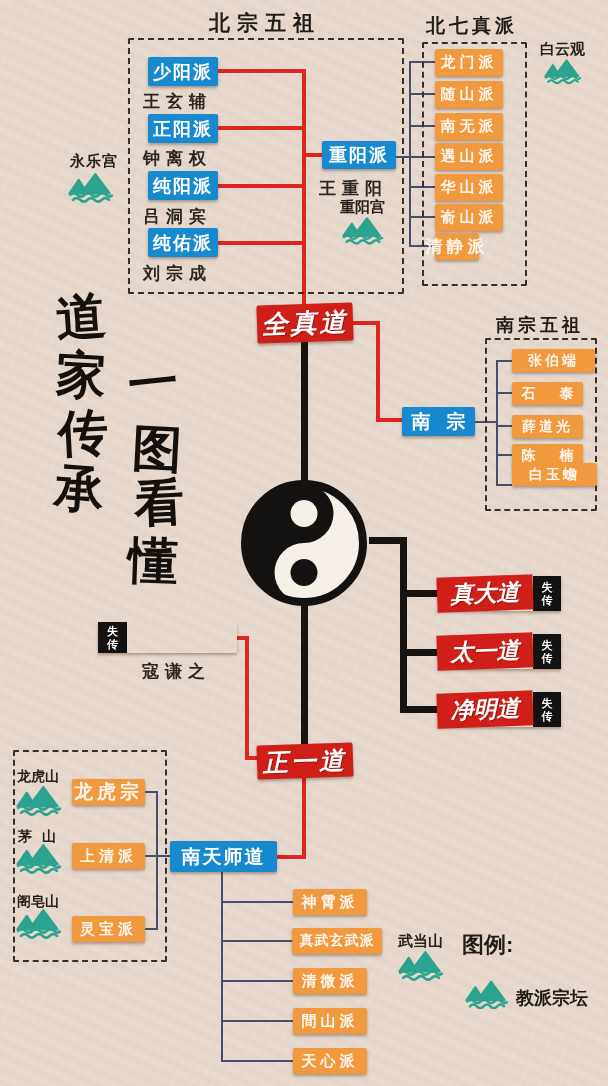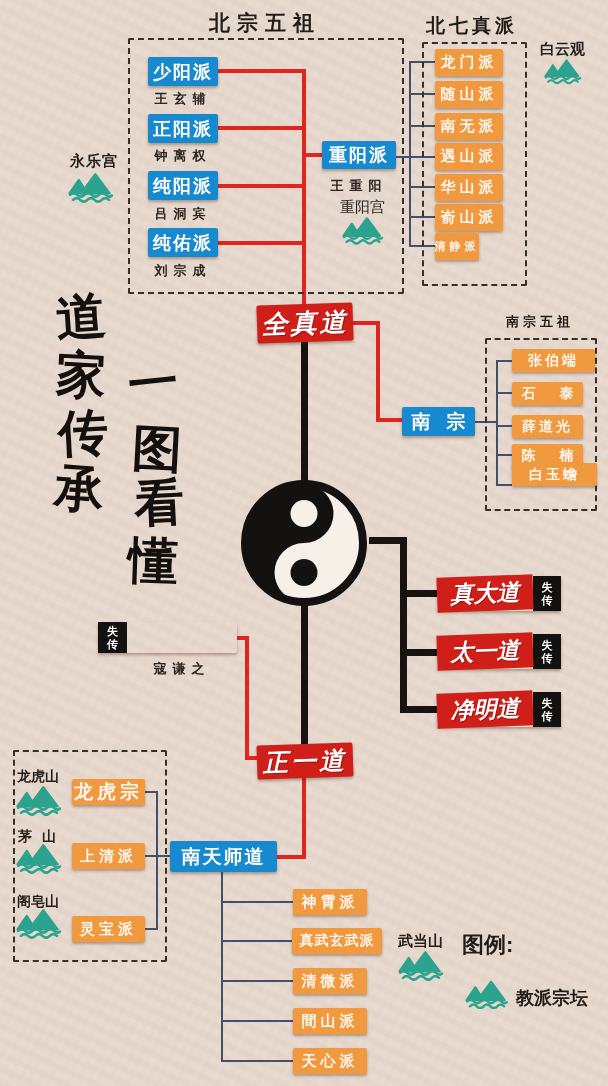--- a/index.html
+++ b/index.html
@@ -18,22 +18,22 @@
   .dashed{position:absolute;border:2px dashed #35302a;border-radius:2px;}
   .sect-title{position:absolute;color:#201c18;font-weight:bold;text-align:center;white-space:nowrap;}
   .box{position:absolute;display:flex;align-items:center;justify-content:center;
        color:#fff;font-weight:bold;white-space:nowrap;border-radius:2px;
        box-shadow:0 2px 3px rgba(60,30,10,.35);}
   .blue{background:#1789ce;}
   .orange{background:#f0993f;color:#fdf6ee;}
   .redbox{background:#cf1f18;}
   .brush{font-family:"DejaVu Serif", serif;font-style:italic;transform:rotate(-2deg);
          text-shadow:1px 1px 0 rgba(80,0,0,.4);}
-  .founder{position:absolute;color:#2a2520;font-weight:bold;font-size:13px;
-           letter-spacing:6px;text-align:center;white-space:nowrap;}
+  .founder{position:absolute;color:#2a2520;font-weight:bold;font-size:17px;
+           letter-spacing:6px;text-align:left;white-space:nowrap;}
   .sitelabel{position:absolute;color:#241f1a;font-weight:bold;font-size:14px;white-space:nowrap;}
   .tag{display:flex;align-items:center;justify-content:center;background:#141210;color:#fff;
        font-size:11px;font-weight:bold;line-height:1.15;}
   .tag span{width:12px;word-break:break-all;text-align:center;}
   .lostwrap{position:absolute;display:flex;box-shadow:0 2px 3px rgba(60,30,10,.35);border-radius:2px;}
   .callig{position:absolute;color:#14100d;font-family:"DejaVu Serif", serif;
           font-weight:bold;font-size:50px;line-height:1;}
   .mtn{position:absolute;}
 </style>
 </head>
@@ -106,50 +106,50 @@
   <div class="hline nline" style="left:221px;top:1020px;width:72px;height:2px"></div>
   <div class="hline nline" style="left:221px;top:1060px;width:72px;height:2px"></div>
 
   <div class="dashed" style="left:128px;top:38px;width:272px;height:252px"></div>
   <div class="dashed" style="left:422px;top:42px;width:101px;height:240px"></div>
   <div class="dashed" style="left:485px;top:338px;width:108px;height:169px"></div>
   <div class="dashed" style="left:13px;top:750px;width:150px;height:208px"></div>
 
   <div class="sect-title" style="left:416px;top:13px;width:112px;font-size:19px;letter-spacing:4px">北七真派</div>
   <div class="sect-title" style="left:180px;top:9px;width:170px;font-size:21px;letter-spacing:7px">北宗五祖</div>
-  <div class="sect-title" style="left:486px;top:313px;width:108px;font-size:13px;letter-spacing:4px">南宗五祖</div>
+  <div class="sect-title" style="left:486px;top:313px;width:108px;font-size:18px;letter-spacing:4px">南宗五祖</div>
 
   <div class="box blue" style="left:148px;top:57px;width:70px;height:29px;font-size:18px;letter-spacing:2px">少阳派</div>
   <div class="founder" style="left:143px;top:90px;width:80px">王玄辅</div>
   <div class="box blue" style="left:148px;top:114px;width:70px;height:29px;font-size:18px;letter-spacing:2px">正阳派</div>
   <div class="founder" style="left:143px;top:147px;width:80px">钟离权</div>
   <div class="box blue" style="left:148px;top:171px;width:70px;height:29px;font-size:18px;letter-spacing:2px">纯阳派</div>
   <div class="founder" style="left:143px;top:205px;width:80px">吕洞宾</div>
   <div class="box blue" style="left:148px;top:228px;width:70px;height:29px;font-size:18px;letter-spacing:2px">纯佑派</div>
   <div class="founder" style="left:143px;top:262px;width:80px">刘宗成</div>
 
   <div class="sitelabel" style="left:70px;top:152px;font-size:15px;letter-spacing:1px">永乐宫</div>
   <svg class="mtn" viewBox="0 0 64 44" style="left:68px;top:170px;width:46px;height:34px">
       <use href="#mtn-g"></use>
     </svg>
 
   <div class="box blue" style="left:322px;top:141px;width:74px;height:28px;font-size:18px;letter-spacing:2px">重阳派</div>
   <div class="founder" style="left:319px;top:177px;width:80px">王重阳</div>
-  <div class="sitelabel" style="left:340px;top:198px;font-size:15px;font-weight:normal">重阳宫</div>
+  <div class="sitelabel" style="left:340px;top:198px;font-size:15px;font-weight:bold">重阳宫</div>
   <svg class="mtn" viewBox="0 0 64 44" style="left:342px;top:214px;width:42px;height:32px">
       <use href="#mtn-g"></use>
     </svg>
 
   <div class="box orange" style="left:435px;top:49px;width:68px;height:27px;font-size:15px;letter-spacing:4px">龙门派</div>
   <div class="box orange" style="left:435px;top:81px;width:68px;height:27px;font-size:15px;letter-spacing:4px">随山派</div>
   <div class="box orange" style="left:435px;top:113px;width:68px;height:27px;font-size:15px;letter-spacing:4px">南无派</div>
   <div class="box orange" style="left:435px;top:143px;width:68px;height:27px;font-size:15px;letter-spacing:4px">遇山派</div>
   <div class="box orange" style="left:435px;top:174px;width:68px;height:27px;font-size:15px;letter-spacing:4px">华山派</div>
   <div class="box orange" style="left:435px;top:204px;width:68px;height:27px;font-size:15px;letter-spacing:4px">嵛山派</div>
-  <div class="box orange" style="left:435px;top:233px;width:44px;height:27px;font-size:11px;letter-spacing:4px">清静派</div>
+  <div class="box orange" style="left:435px;top:233px;width:44px;height:27px;font-size:17px;letter-spacing:4px">清静派</div>
 
   <div class="sitelabel" style="left:540px;top:40px;font-size:15px">白云观</div>
   <svg class="mtn" viewBox="0 0 64 44" style="left:544px;top:56px;width:38px;height:30px">
       <use href="#mtn-g"></use>
     </svg>
 
   <div class="box redbox brush" style="left:257px;top:304px;width:96px;height:38px;font-size:26px;letter-spacing:3px">全真道</div>
 
   <div class="box blue" style="left:402px;top:407px;width:73px;height:29px;font-size:19px;letter-spacing:16px;text-indent:16px">南宗</div>
   <div class="box orange" style="left:512px;top:349px;width:83px;height:23px;font-size:14px;letter-spacing:3px">张伯端</div>

